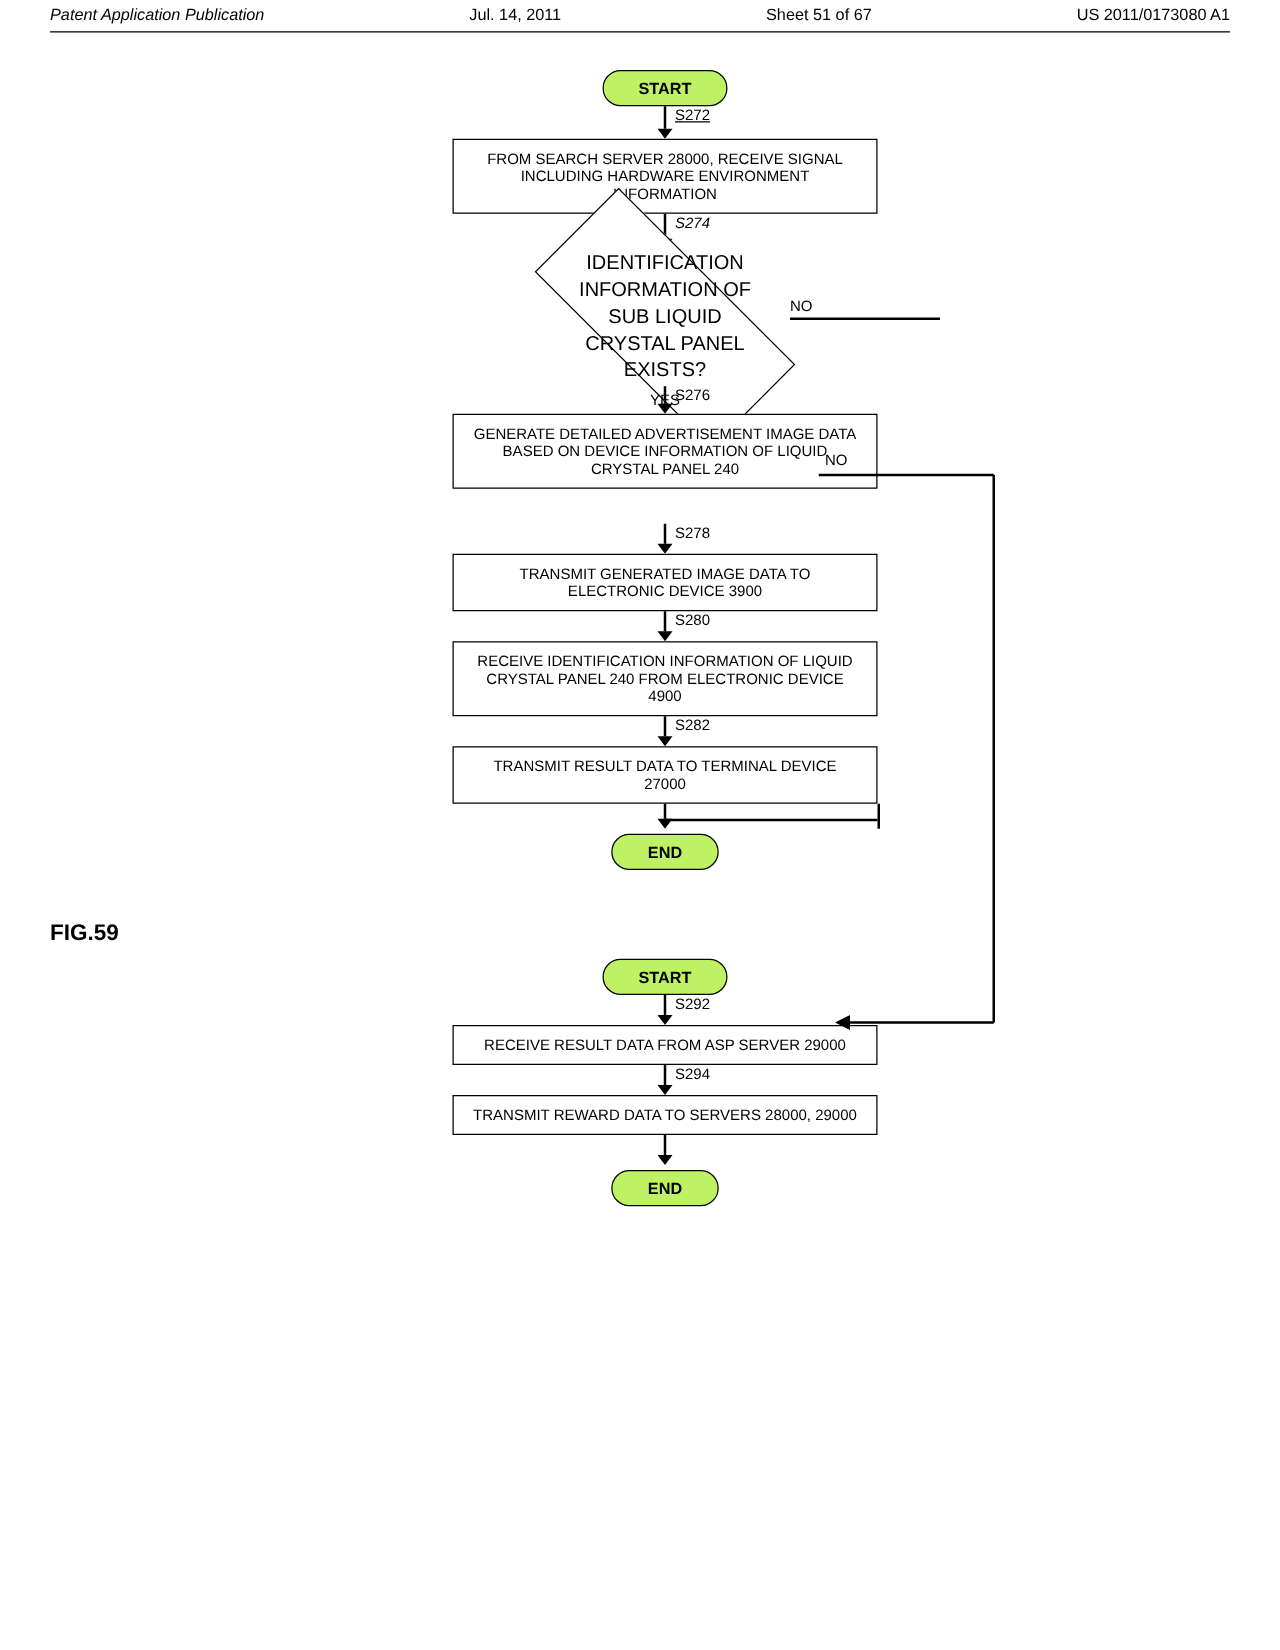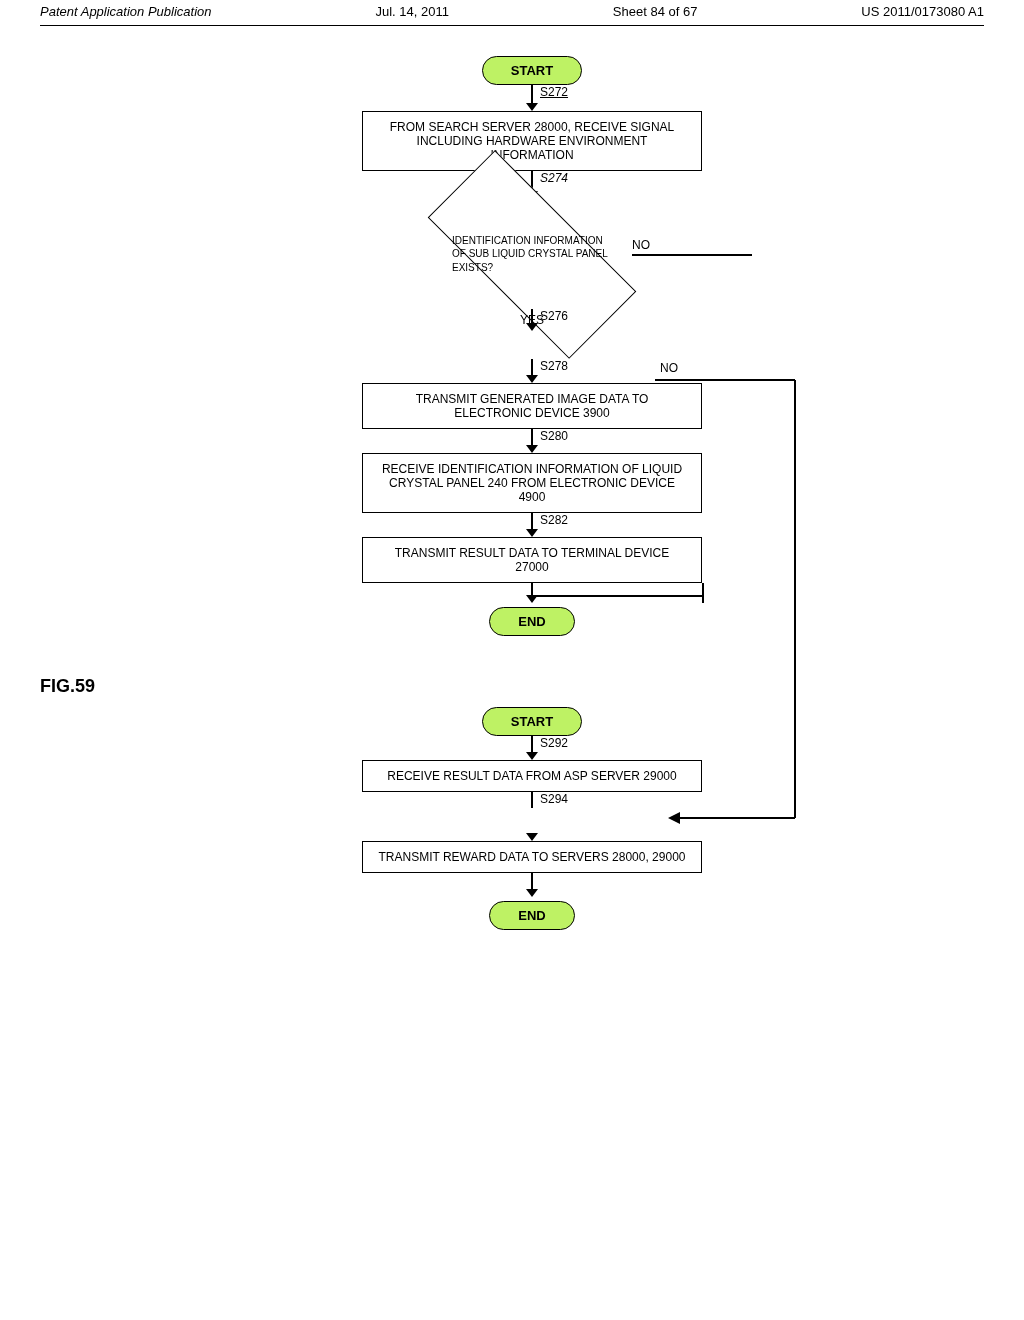--- a/index.html
+++ b/index.html
@@ -81,21 +81,21 @@
     }
   </style>
 </head>
 <body>
 
 <div class="page">
 
   <div class="header">
     <span class="header-left">Patent Application Publication</span>
     <span class="header-center">Jul. 14, 2011</span>
-    <span class="header-center">Sheet 84 of 67</span>
+    <span class="header-center">Sheet 51 of 67</span>
     <span class="header-right">US 2011/0173080 A1</span>
   </div>
 
   <div class="fig-section">
 
     <div style="display:flex; flex-direction:column; align-items:center; position:relative; margin-left:40px;">
 
       <div class="node-wrap">
         <div class="fc-start-end">START</div>
       </div>
@@ -111,34 +111,37 @@
       </div>
 
       <div style="display:flex;flex-direction:column;align-items:center;position:relative;font-style:italic;">
         <div class="vc" style="height:20px;"></div>
         <div class="arrow-down"></div>
         <div style="position:absolute;left:calc(50% + 8px);top:0;font-size:12px;">S274</div>
       </div>
 
       <div style="position:relative; width:340px; height:110px; display:flex; align-items:center; justify-content:center;">
         <div style="width:200px;height:95px;background:#fff;border:1.5px solid #000;transform:rotate(45deg);position:absolute;"></div>
-        <div style="position:relative;z-index:2;font-size:10px;width:160px;line-height:1.35;">IDENTIFICATION INFORMATION OF SUB LIQUID CRYSTAL PANEL EXISTS?</div>
+        <div style="position:relative;z-index:2;font-size:16px;text-align:center;width:160px;line-height:1.35;">IDENTIFICATION INFORMATION OF SUB LIQUID CRYSTAL PANEL EXISTS?</div>
 
         <div style="position:absolute;top:50%;left:calc(50% + 100px);height:2px;background:#000;width:120px;"></div>
         <div style="position:absolute;top:calc(50% - 16px);left:calc(50% + 100px);font-size:12px;">NO</div>
 
         <div style="position:absolute;bottom:-18px;left:calc(50%);transform:translateX(-50%);font-size:12px;">YES</div>
       </div>
 
       <div style="display:flex;flex-direction:column;align-items:center;position:relative;">
         <div class="vc" style="height:14px;"></div>
         <div class="arrow-down"></div>
         <div style="position:absolute;left:calc(50% + 8px);top:0;font-size:12px;">S276</div>
       </div>
 
+      <div class="node-wrap">
+        <div class="fc-box">GENERATE DETAILED ADVERTISEMENT IMAGE DATA BASED ON DEVICE INFORMATION OF LIQUID CRYSTAL PANEL 240</div>
+      </div>
 
       <div style="display:flex;flex-direction:column;align-items:center;position:relative;margin-top:28px;">
         <div class="vc" style="height:16px;"></div>
         <div class="arrow-down"></div>
         <div style="position:absolute;left:calc(50% + 8px);top:0;font-size:12px;">S278</div>
       </div>
 
       <div class="node-wrap">
         <div class="fc-box">TRANSMIT GENERATED IMAGE DATA TO ELECTRONIC DEVICE 3900</div>
       </div>
@@ -201,21 +204,21 @@
       <div style="display:flex;flex-direction:column;align-items:center;position:relative;">
         <div class="vc" style="height:16px;"></div>
         <div class="arrow-down"></div>
         <div style="position:absolute;left:calc(50% + 8px);top:0;font-size:12px;">S292</div>
       </div>
 
       <div class="node-wrap">
         <div class="fc-box">RECEIVE RESULT DATA FROM ASP SERVER 29000</div>
       </div>
 
-      <div style="display:flex;flex-direction:column;align-items:center;position:relative;gap:25px;">
+      <div style="display:flex;flex-direction:column;align-items:center;position:relative;">
         <div class="vc" style="height:16px;"></div>
         <div class="arrow-down"></div>
         <div style="position:absolute;left:calc(50% + 8px);top:0;font-size:12px;">S294</div>
       </div>
 
       <div class="node-wrap">
         <div class="fc-box">TRANSMIT REWARD DATA TO SERVERS 28000, 29000</div>
       </div>
 
       <div style="display:flex;flex-direction:column;align-items:center;">

